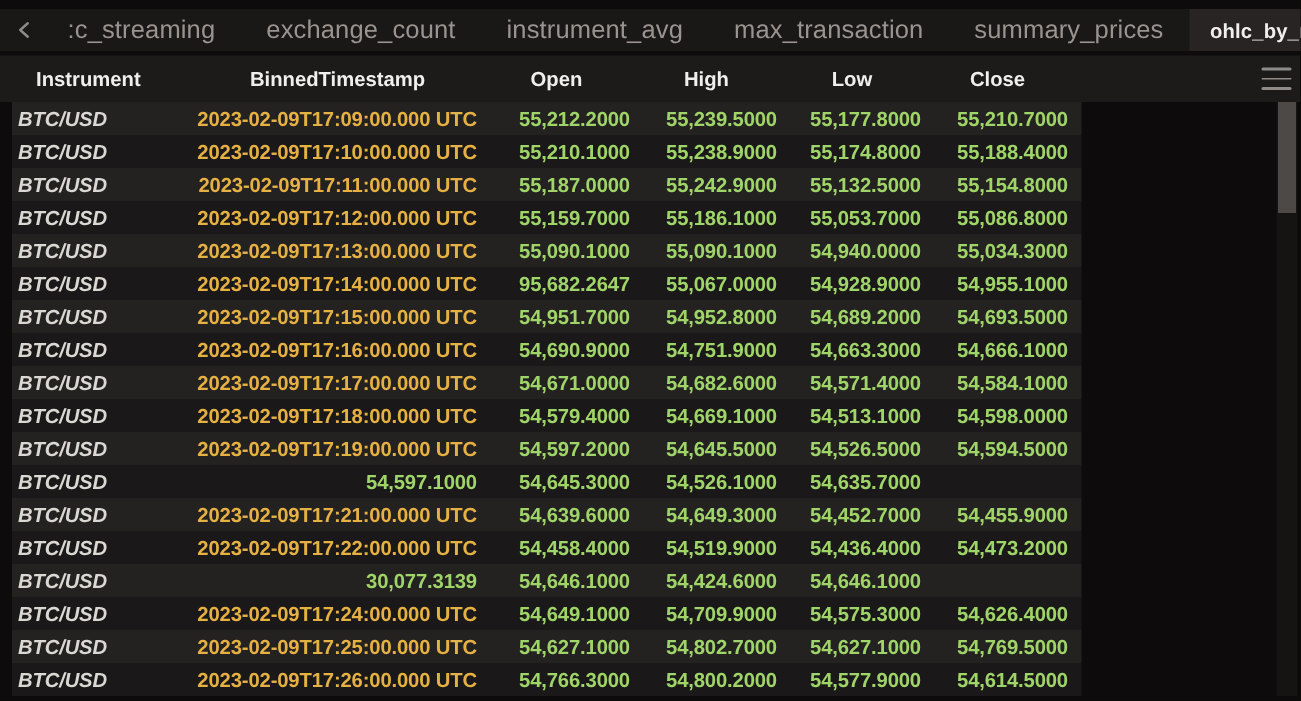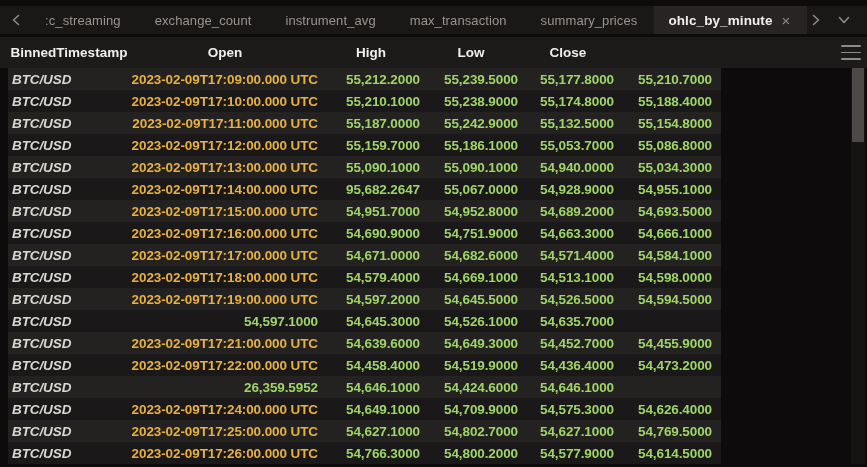--- a/index.html
+++ b/index.html
@@ -12,21 +12,21 @@
   *{margin:0;padding:0;box-sizing:border-box;}
   html,body{width:867px;height:467px;overflow:hidden;}
   body{font-family:"Liberation Sans","DejaVu Sans",sans-serif;background:var(--background);}
   .app{position:relative;width:867px;height:467px;background:var(--background);}
 
   
   .tabbar{position:absolute;top:6px;left:0;right:0;height:28px;background:var(--tab-bar-bg);
     display:flex;align-items:stretch;}
   .tab-scroll-btn{display:flex;align-items:center;padding:0 8px 0 12px;cursor:pointer;}
   .tabs{display:flex;align-items:stretch;}
-  .tab{display:flex;align-items:center;gap:9px;padding:0 17px;font-size:13px;
+  .tab{display:flex;align-items:center;gap:9px;padding:0 17px;font-size:17px;
     color:var(--inactive-tab-text);letter-spacing:.1px;cursor:pointer;white-space:nowrap;}
   .tab.active{background:var(--active-tab-bg);color:var(--header-text);font-weight:700;font-size:13.5px;padding-left:14px;}
   .tab-close{color:var(--icon-color);font-weight:400;font-size:15px;line-height:1;cursor:pointer;}
   .tab-controls{margin-left:auto;display:flex;align-items:center;gap:10px;padding-right:10px;}
   .icon-btn{display:flex;align-items:center;justify-content:center;width:18px;height:18px;cursor:pointer;}
   .chev{stroke:var(--icon-color);stroke-width:1.6;fill:none;stroke-linecap:round;stroke-linejoin:round;}
 
   
   .grid-header{position:absolute;top:37px;left:0;right:0;height:31px;background:var(--header-bg);}
   .header-grid{position:absolute;left:8px;top:0;width:713px;height:31px;display:grid;
@@ -104,20 +104,21 @@
           </svg>
       </div>
       <div class="icon-btn">
         
       </div>
     </div>
   </div>
 
   <div class="grid-header">
     <div class="header-grid">
+      <span class="hcell h-instrument">Instrument</span>
       <span class="hcell">BinnedTimestamp</span>
       <span class="hcell">Open</span>
       <span class="hcell">High</span>
       <span class="hcell">Low</span>
       <span class="hcell">Close</span>
     </div>
     <div class="menu-btn">
       <span class="bar"></span>
       <span class="bar"></span>
       <span class="bar"></span>
@@ -231,21 +232,21 @@
       <div class="row even">
     <span class="cell c0">BTC/USD</span>
     <span class="cell c1">2023-02-09T17:22:00.000 UTC</span>
     <span class="cell c2">54,458.4000</span>
     <span class="cell c3">54,519.9000</span>
     <span class="cell c4">54,436.4000</span>
     <span class="cell c5">54,473.2000</span>
   </div>
       <div class="row odd">
     <span class="cell c0">BTC/USD</span>
-    <span class="cell c2">26,359.5952</span>
+    <span class="cell c2">30,077.3139</span>
     <span class="cell c3">54,646.1000</span>
     <span class="cell c4">54,424.6000</span>
     <span class="cell c5">54,646.1000</span>
   </div>
       <div class="row even">
     <span class="cell c0">BTC/USD</span>
     <span class="cell c1">2023-02-09T17:24:00.000 UTC</span>
     <span class="cell c2">54,649.1000</span>
     <span class="cell c3">54,709.9000</span>
     <span class="cell c4">54,575.3000</span>

